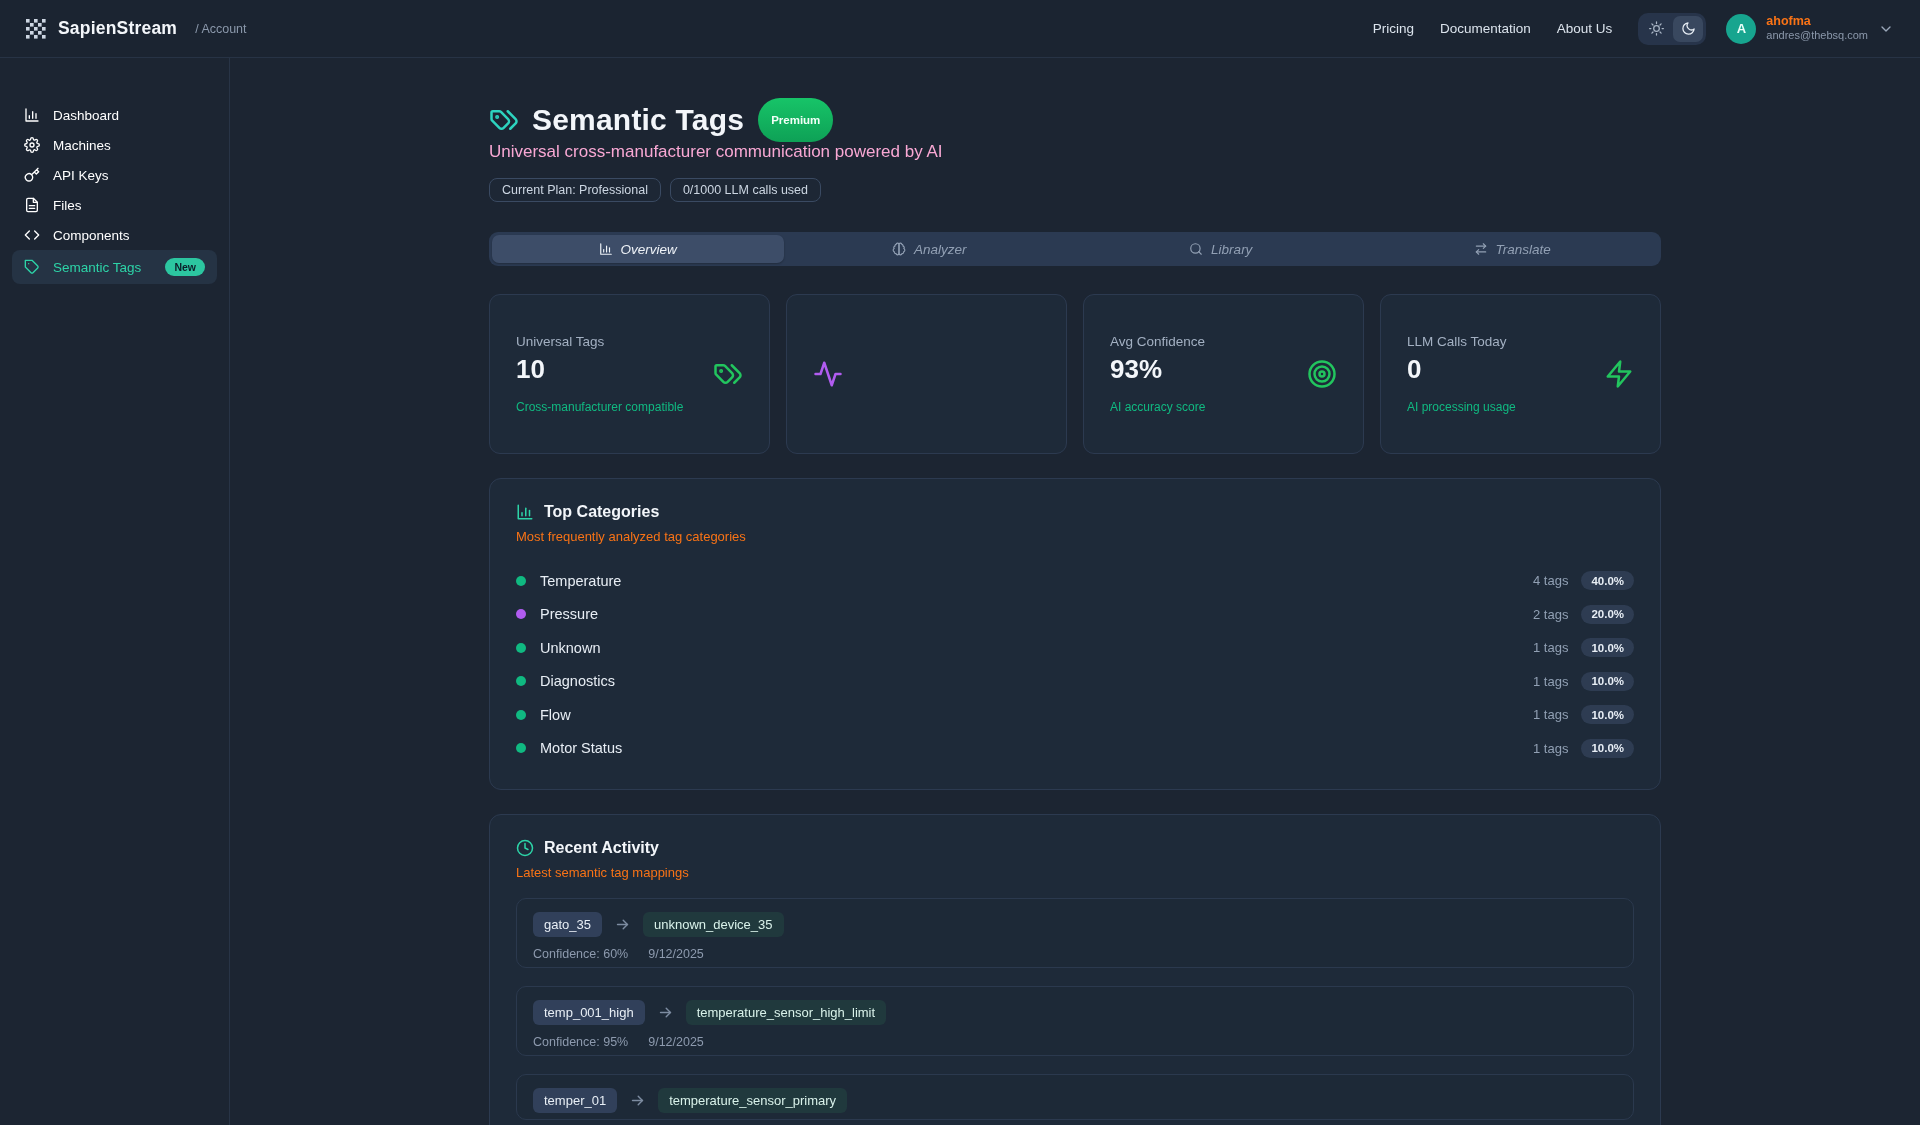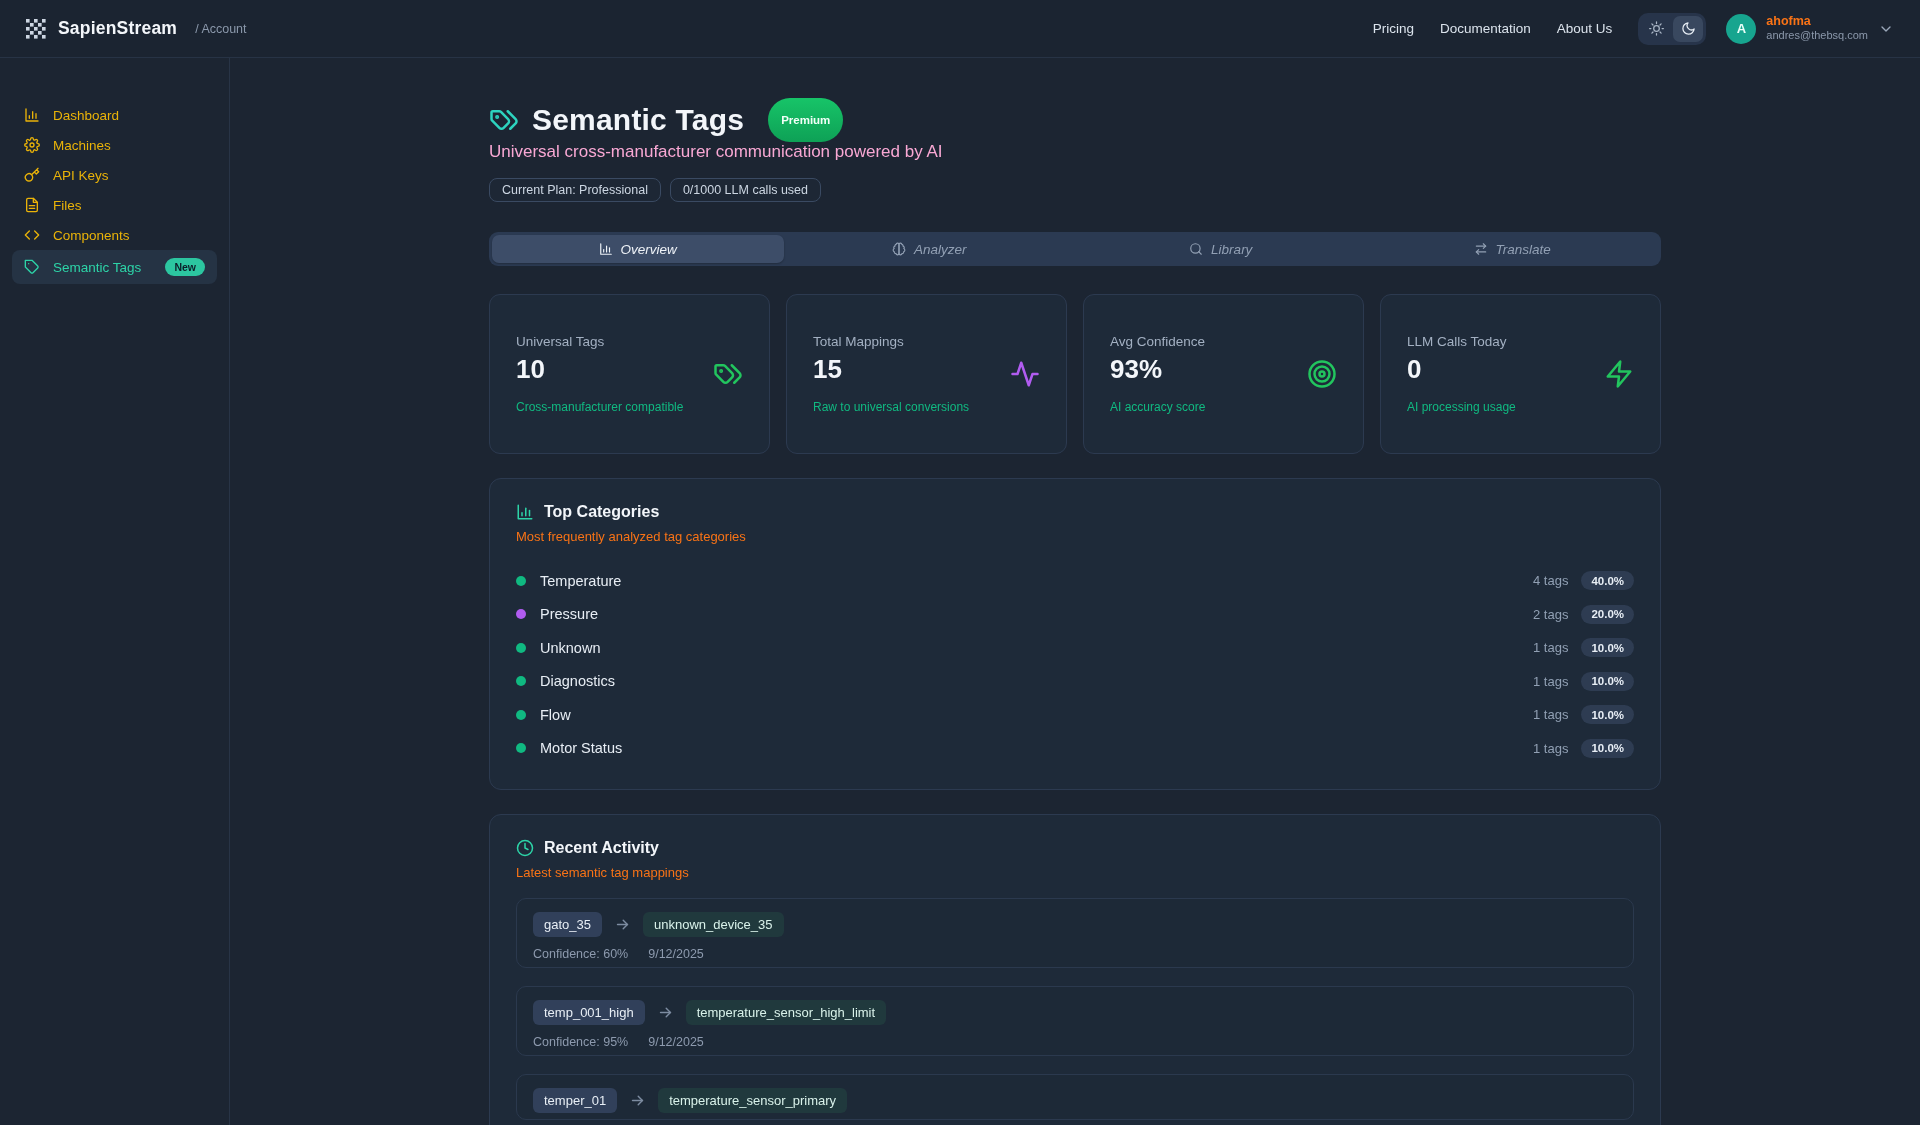--- a/index.html
+++ b/index.html
@@ -47,38 +47,38 @@
   .chevron{ width:16px; height:16px; color:#9aa7b9; margin-left:10px; }
 
   
   .sidebar{
     position:fixed; top:58px; left:0; bottom:0; width:230px;
     background:#1c2532; border-right:1px solid rgba(55,72,95,.45);
     padding:42px 12px 0;
   }
   .side-item{
     display:flex; align-items:center; gap:13px; height:30px; padding:0 12px;
-    border-radius:8px; color:#eab308; font-size:13.5px; cursor:pointer; margin-bottom:0;
+    border-radius:8px; color:#ffffff; font-size:13.5px; cursor:pointer; margin-bottom:0;
   }
   .side-icon{ width:16px; height:16px; flex:0 0 16px; }
   .side-item.active{ background:#253344; color:#2dd4a8; height:34px; }
   .side-badge{
     margin-left:auto; background:#2cc6a0; color:#0c1f2a;
     font-size:10.5px; font-weight:bold; padding:3px 9px; border-radius:999px;
   }
 
   
   .main{ position:absolute; top:58px; left:230px; right:0; display:flex; justify-content:center; }
   .container{ width:1172px; padding-top:40px; }
 
   .title-row{ display:flex; align-items:center; }
   .title-tag-icon{ width:30px; height:30px; color:#2dd4bf; }
   .page-title{ margin-left:13px; font-size:30px; font-weight:bold; color:#f3f6fa; letter-spacing:.2px; }
   .premium-badge{
-    margin-left:24px; background:linear-gradient(180deg,#17c468,#0ea156);
+    margin-left:14px; background:linear-gradient(180deg,#17c468,#0ea156);
     color:#f2fff8; font-size:11.5px; font-weight:bold; padding:16px 13px; border-radius:999px;
   }
   .subtitle{ font-size:17px; color:#f9a8d4; }
   .chips{ margin-top:16px; display:flex; gap:9px; }
   .chip{
     border:1px solid #3a4a62; border-radius:8px; padding:4px 12px;
     font-size:12.5px; color:#ccd6e2; background:rgba(30,41,55,.6);
   }
 
   .tabbar{
@@ -356,25 +356,20 @@
           <span class="stat-icon" style="color: rgb(34, 197, 94);">
             <svg viewBox="0 0 24 24" fill="none" stroke="currentColor" stroke-width="2" stroke-linecap="round" stroke-linejoin="round">
               <path d="m15 5 6.3 6.3a2.4 2.4 0 0 1 0 3.4L17 19"></path>
               <path d="M9.586 5.586A2 2 0 0 0 8.172 5H3a1 1 0 0 0-1 1v5.172a2 2 0 0 0 .586 1.414L8.29 18.29a2.426 2.426 0 0 0 3.42 0l3.58-3.58a2.426 2.426 0 0 0 0-3.42z"></path>
               <circle cx="6.5" cy="9.5" r=".6" fill="currentColor"></circle>
             </svg>
           </span>
         </div>
 
         <div class="stat-card">
-          <div>
-            <div class="stat-label">Total Mappings</div>
-            <div class="stat-value">15</div>
-            <div class="stat-sub">Raw to universal conversions</div>
-          </div>
           <span class="stat-icon" style="color: rgb(177, 92, 240);">
             <svg viewBox="0 0 24 24" fill="none" stroke="currentColor" stroke-width="2" stroke-linecap="round" stroke-linejoin="round">
               <path d="M22 12h-4l-3 9L9 3l-3 9H2"></path>
             </svg>
           </span>
         </div>
 
         <div class="stat-card">
           <div>
             <div class="stat-label">Avg Confidence</div>

